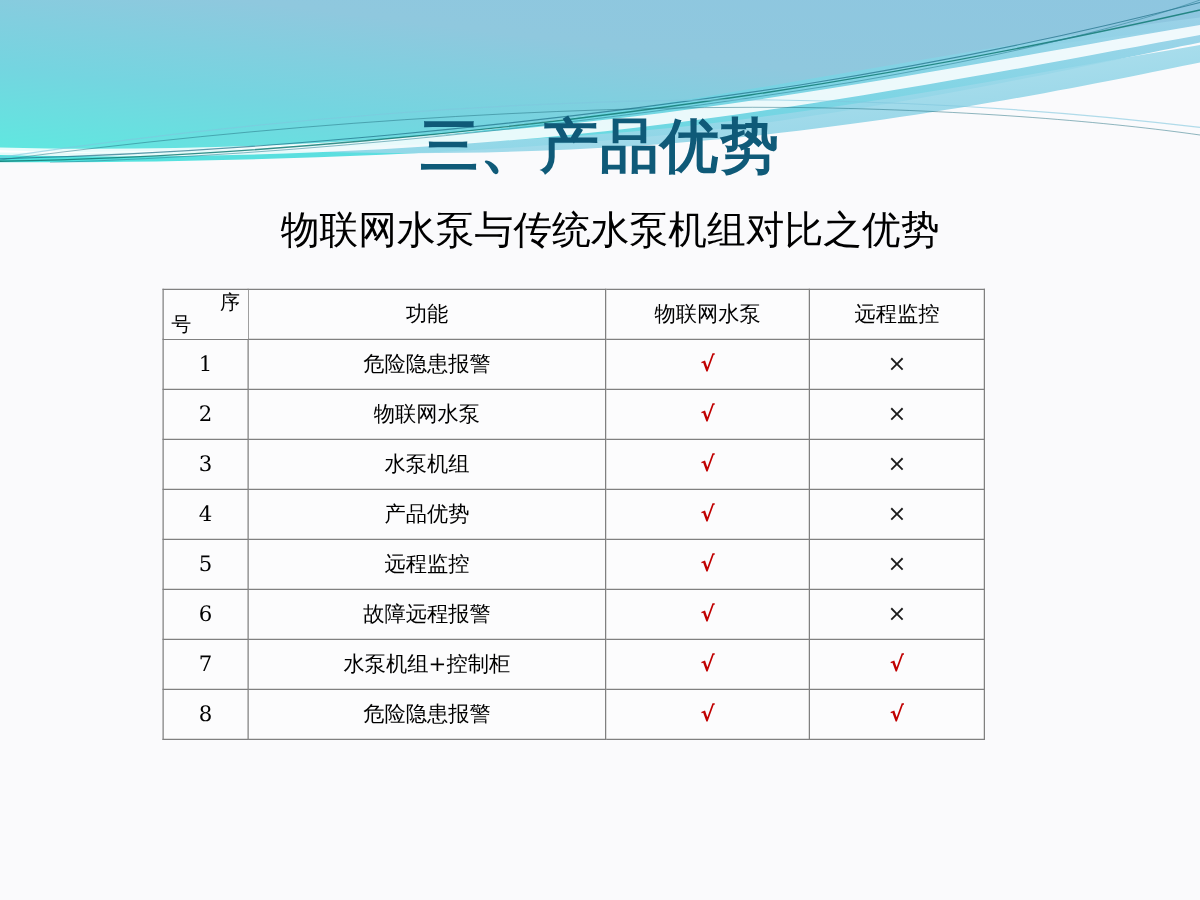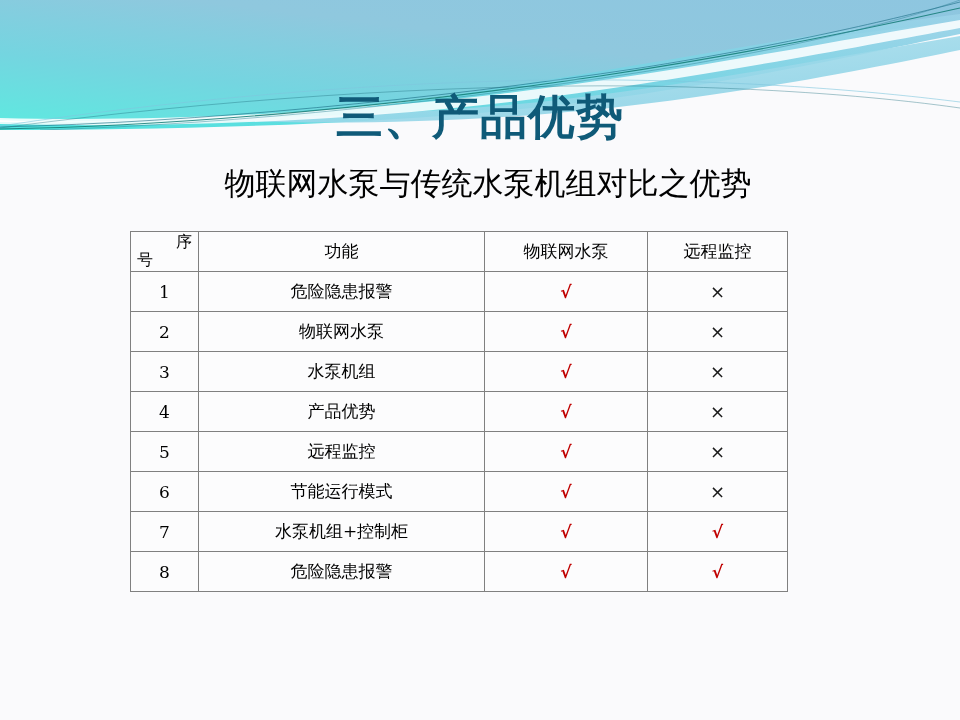--- a/index.html
+++ b/index.html
@@ -208,21 +208,21 @@
           <td><span class="mark-cross">×</span></td>
         </tr>
         <tr>
           <td class="cell-num">5</td>
           <td>远程监控</td>
           <td><span class="mark-check">√</span></td>
           <td><span class="mark-cross">×</span></td>
         </tr>
         <tr>
           <td class="cell-num">6</td>
-          <td>节能运行模式</td>
+          <td>故障远程报警</td>
           <td><span class="mark-check">√</span></td>
           <td><span class="mark-cross">×</span></td>
         </tr>
         <tr>
           <td class="cell-num">7</td>
           <td>水泵机组+控制柜</td>
           <td><span class="mark-check">√</span></td>
           <td><span class="mark-check">√</span></td>
         </tr>
         <tr>

